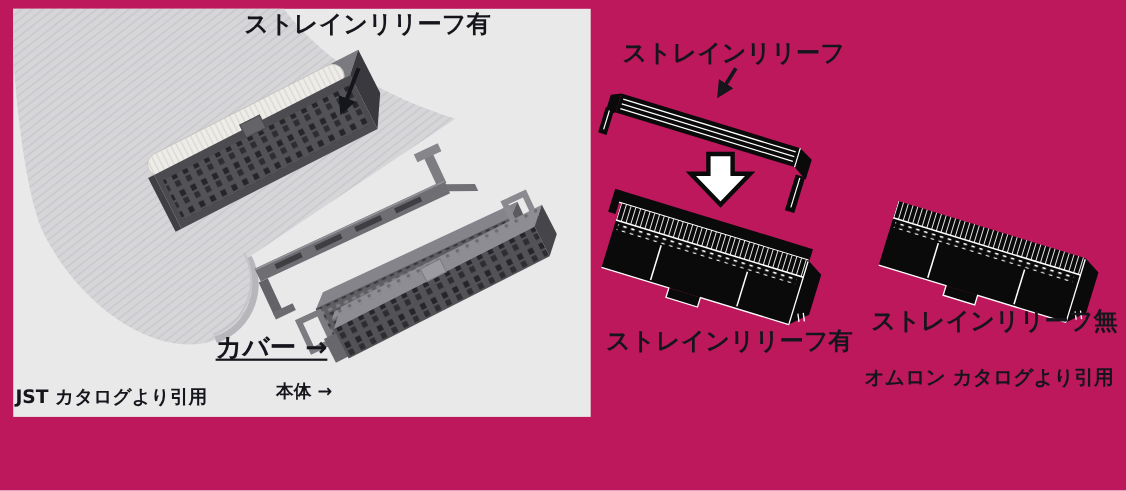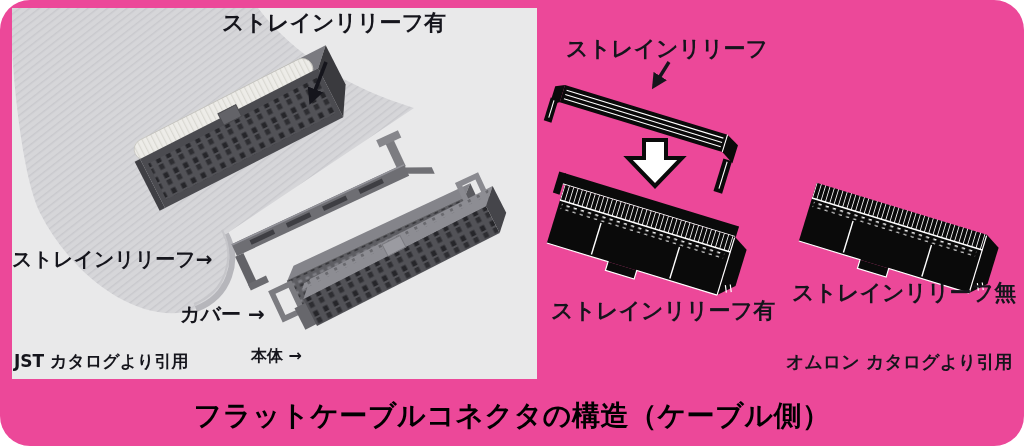--- a/index.html
+++ b/index.html
@@ -1,34 +1,33 @@
 <!DOCTYPE html>
 <html><head>
 <meta charset="utf-8">
 <style>
   html,body{margin:0;padding:0;background:#ffffff;}
   #stage{
-    position:relative;width:1024px;height:446px;background:#ec4899;overflow:hidden;
+    position:relative;width:1024px;height:446px;background:#be185d;overflow:hidden;
     font-family:"DejaVu Sans","Liberation Sans",sans-serif;
-    border-radius:30px;
   }
   #art{position:absolute;left:0;top:0;}
   .lbl{
     position:absolute;font-weight:bold;color:#15151c;white-space:nowrap;
     line-height:1.12;letter-spacing:0px;
   }
   .lbl-assembled{left:200px;top:11px;width:268px;text-align:center;font-size:22px;}
   .lbl-strain-left{left:12px;top:248px;font-size:20px;}
-  .lbl-cover{left:180px;top:303px;font-size:20px;}
+  .lbl-cover{left:196px;top:303px;font-size:24px;text-decoration:underline;}
   .lbl-body{left:251px;top:347px;font-size:16px;}
   .lbl-jst-source{left:14px;top:352px;font-size:17px;}
   .lbl-omron-sr{left:566px;top:37px;font-size:22px;}
   .lbl-omron-with{left:551px;top:299px;font-size:22px;}
   .lbl-omron-without{left:792px;top:281px;font-size:22px;}
-  .lbl-omron-source{left:786px;top:352px;font-size:18px;}
+  .lbl-omron-source{left:786px;top:334px;font-size:18px;}
   .caption{
     position:absolute;left:0;top:397px;width:1024px;text-align:center;
     font-weight:bold;font-size:28px;color:#000;letter-spacing:0.5px;
   }
 </style>
 </head>
 <body>
 
 <div id="stage">
 
@@ -166,31 +165,29 @@
       <g transform="translate(812,198) rotate(17)">
         <use href="#omronConn"></use>
       </g>
     </g>
   </svg>
 
   <div class="lbl lbl-assembled">
     <div>ストレインリリーフ有</div>
   </div>
 
-  <div class="lbl lbl-strain-left">ストレインリリーフ→</div>
 
   <div class="lbl lbl-cover">カバー →</div>
 
   <div class="lbl lbl-body">本体 →</div>
 
   <div class="lbl lbl-jst-source">JST カタログより引用</div>
 
   <div class="lbl lbl-omron-sr">ストレインリリーフ</div>
 
   <div class="lbl lbl-omron-with">ストレインリリーフ有</div>
 
   <div class="lbl lbl-omron-without">ストレインリリーフ無</div>
 
   <div class="lbl lbl-omron-source">オムロン カタログより引用</div>
 
-  <div class="caption">フラットケーブルコネクタの構造（ケーブル側）</div>
 
 </div>
 
 </body></html>

